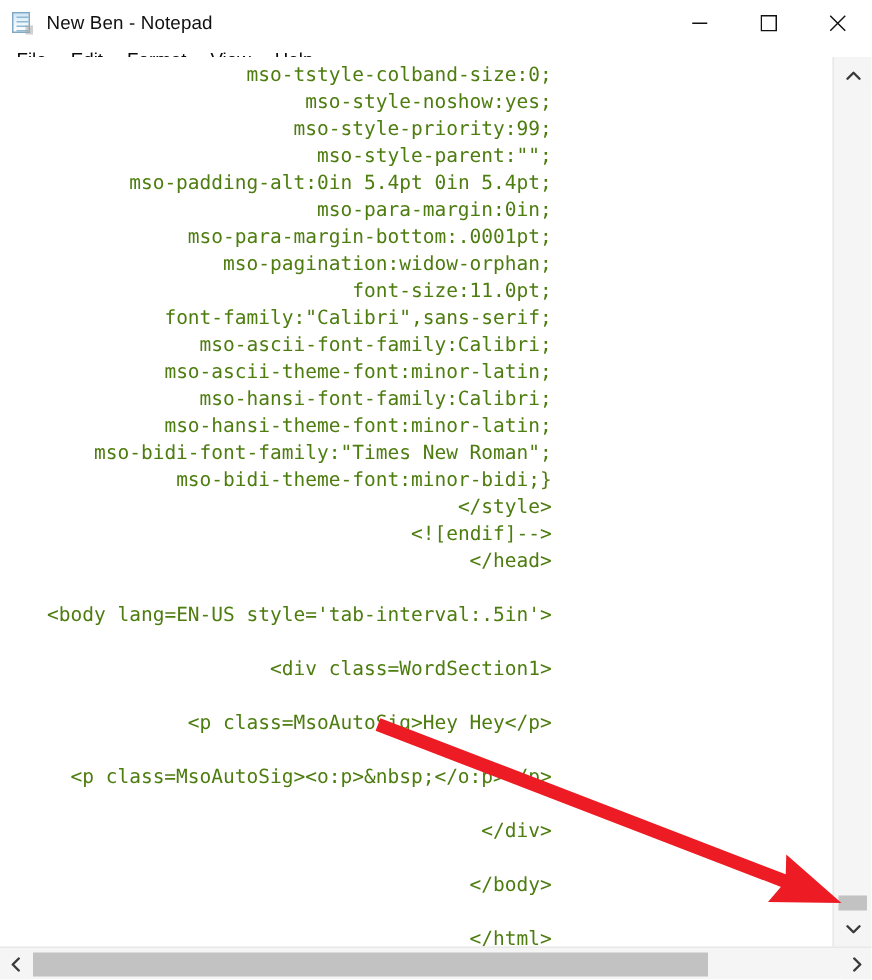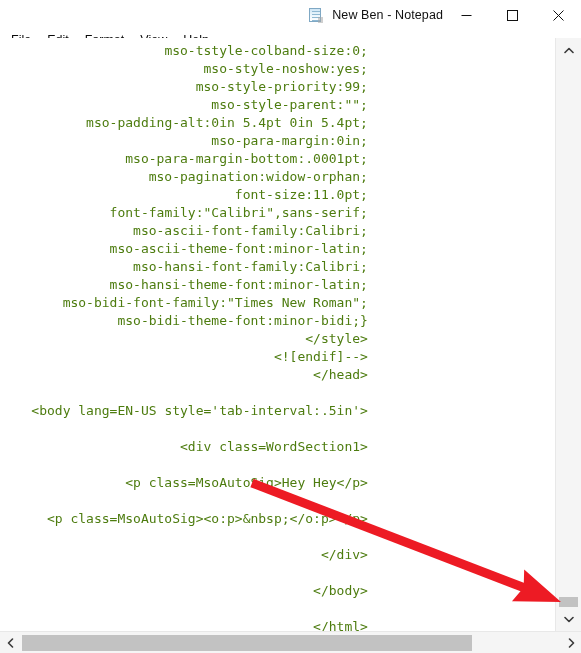--- a/index.html
+++ b/index.html
@@ -33,21 +33,20 @@
     background: #ffffff;
     display: flex;
     align-items: center;
   }
   .title-left {
     display: flex;
     align-items: center;
     padding-left: 7px;
     flex: 1 1 auto;
     min-width: 0;
-    justify-content: flex-end;
   }
   .app-icon {
     width: 16px;
     height: 16px;
     position: relative;
     flex: 0 0 auto;
     margin-right: 8px;
   }
   .app-icon .sheet {
     position: absolute;

